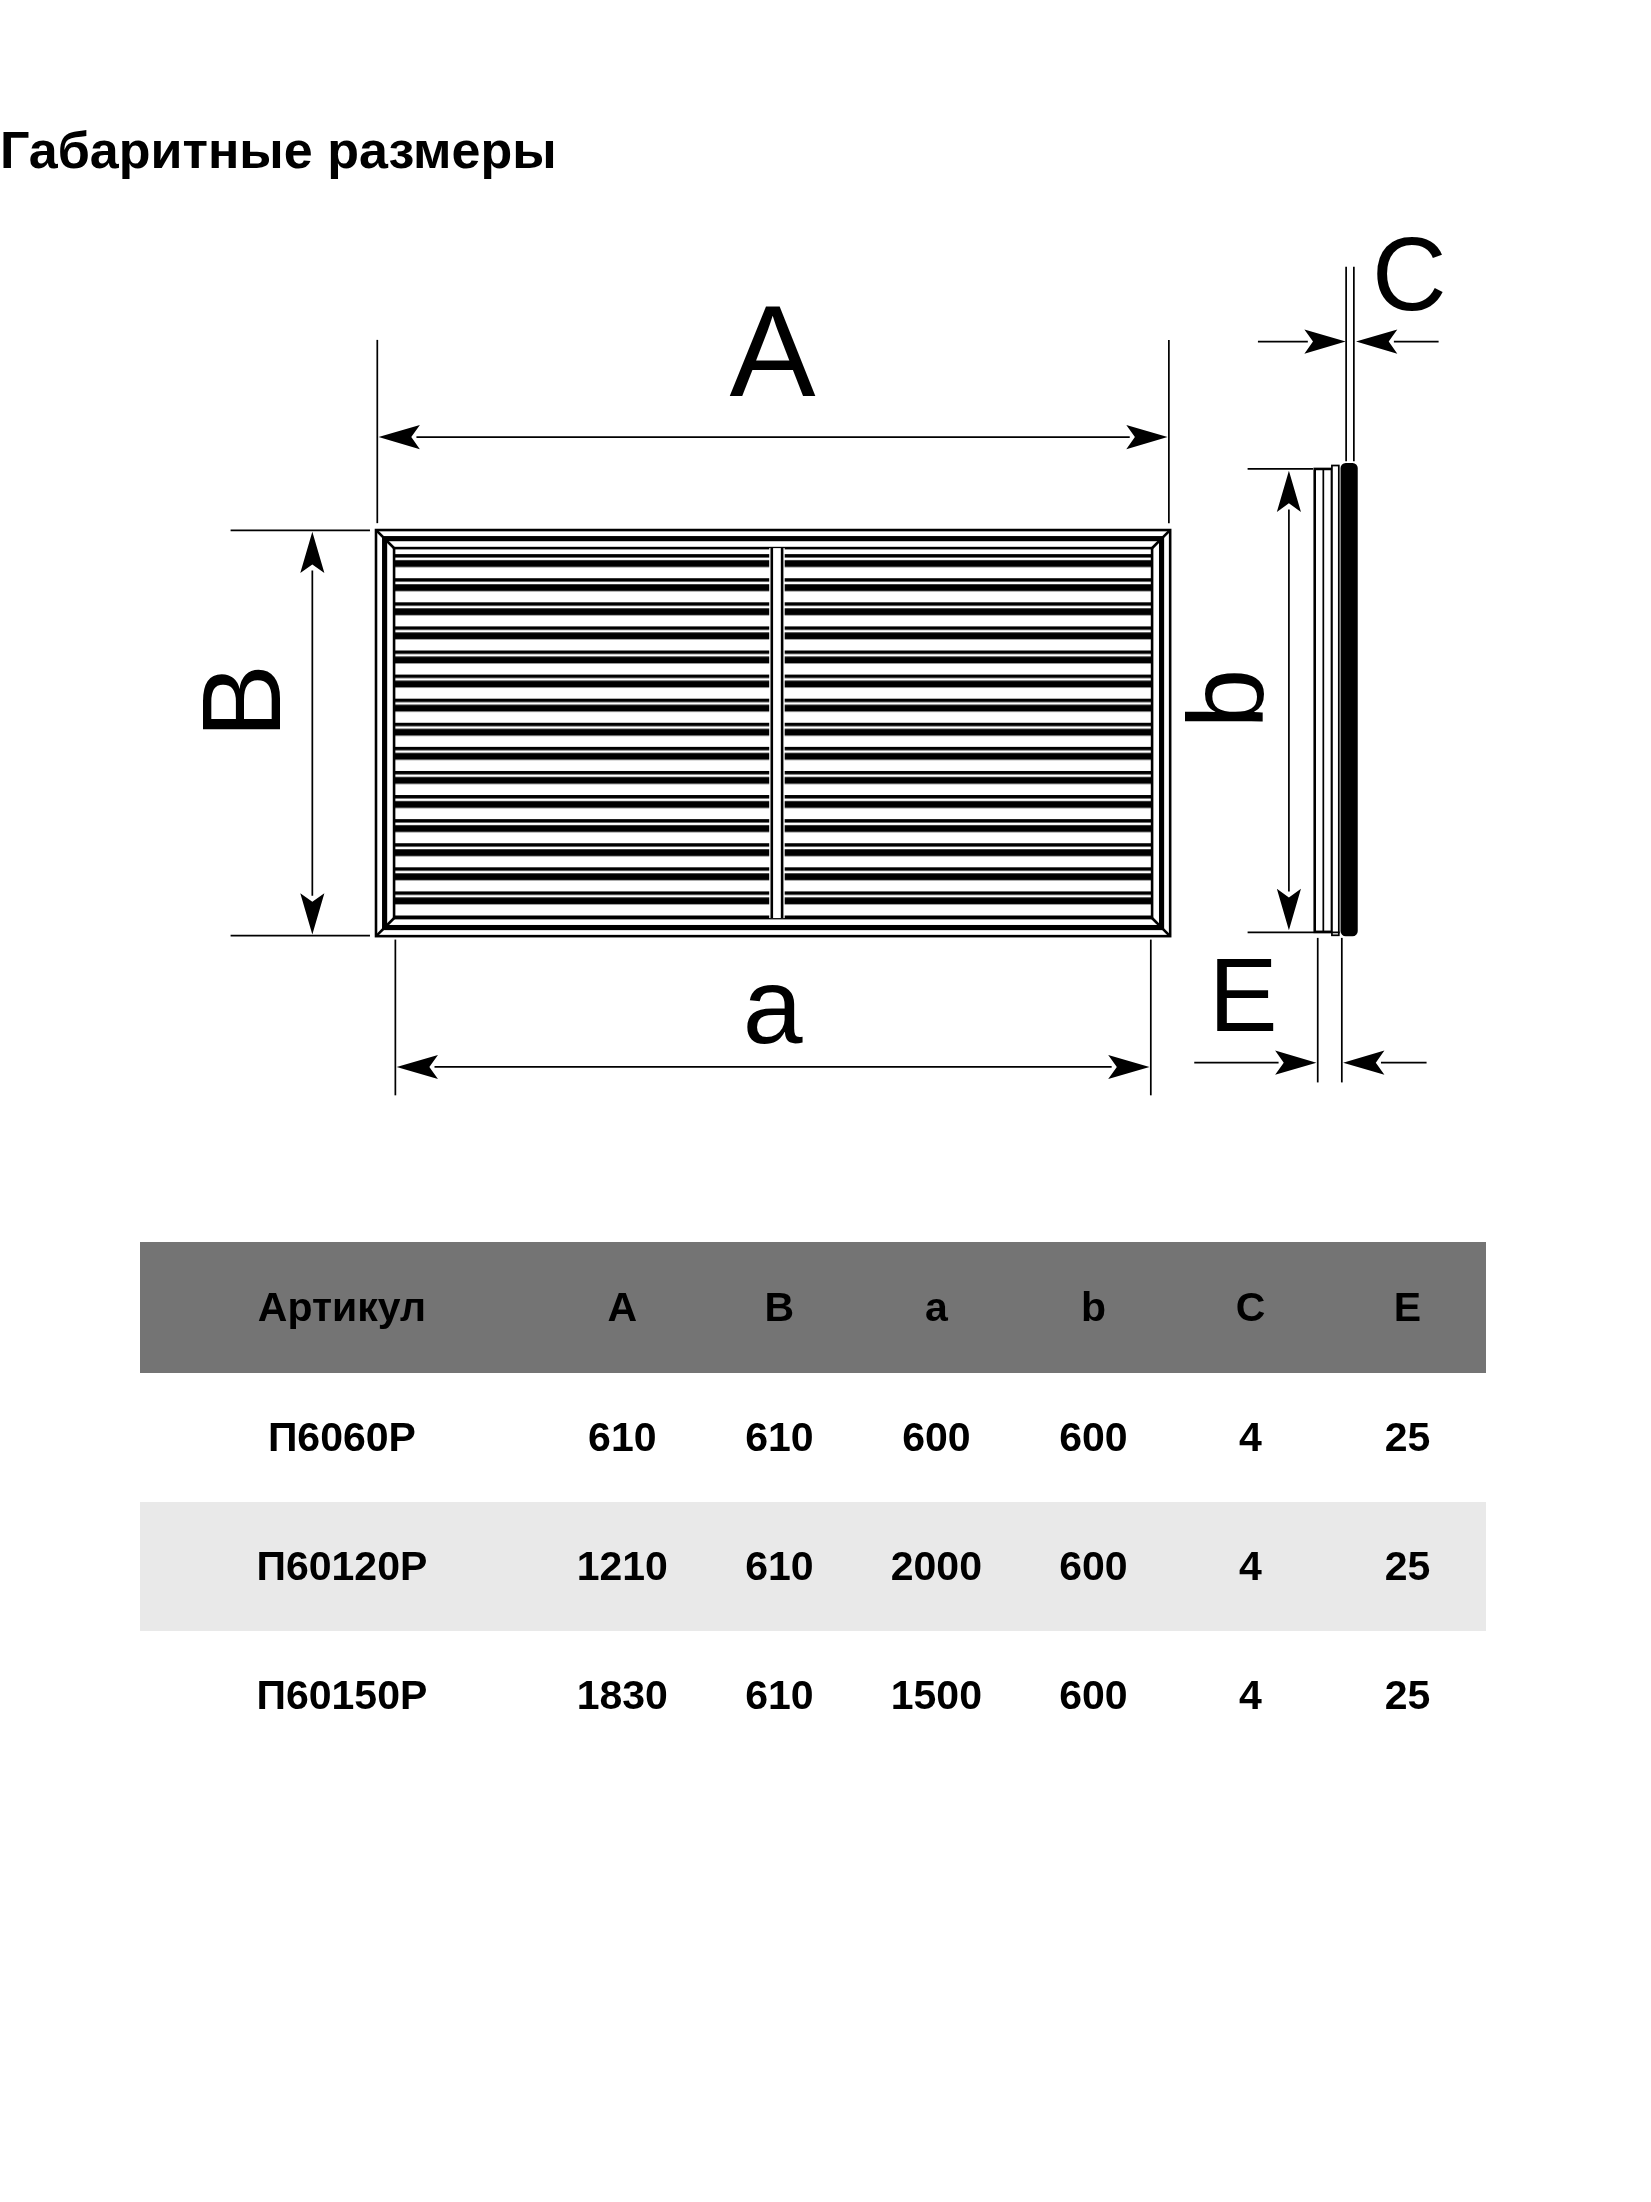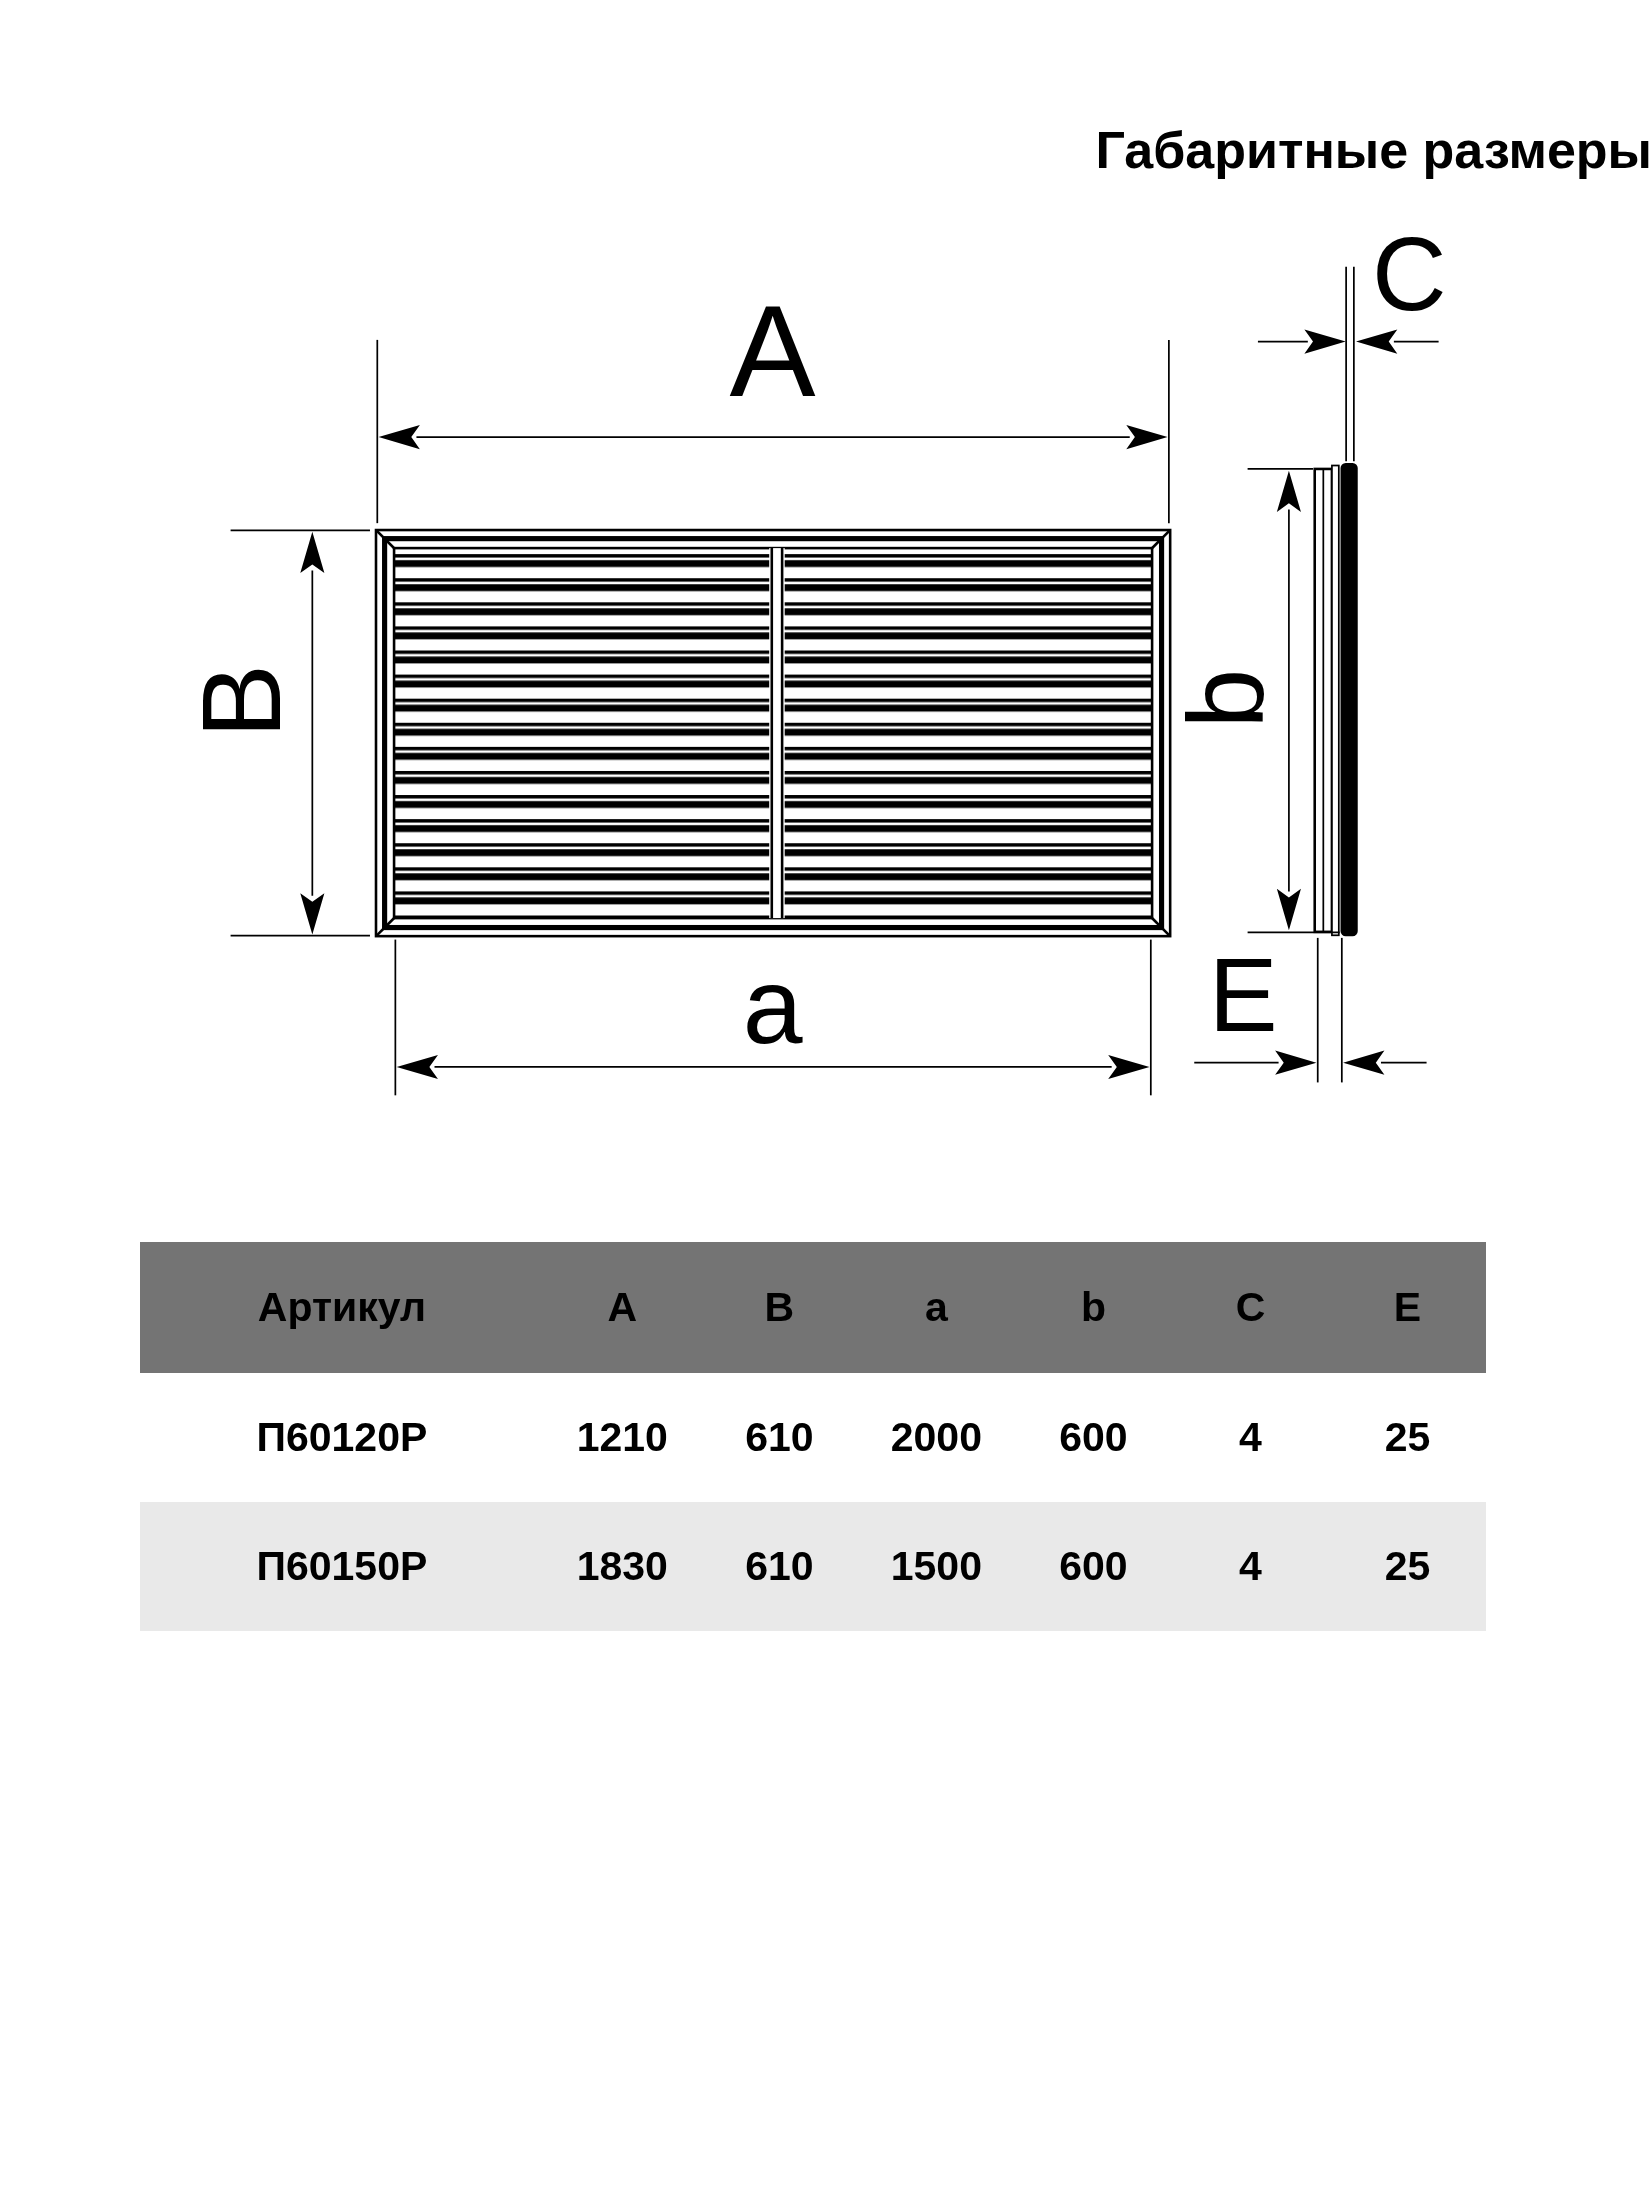--- a/index.html
+++ b/index.html
@@ -1,18 +1,18 @@
 <!DOCTYPE html>
 <html style="font-size:13.8px"><head>
 <meta charset="utf-8">
 <style>
   html,body{margin:0;padding:0;background:#ffffff;}
   body{width:1652px;height:2203px;position:relative;overflow:hidden;
        font-family:"Liberation Sans",sans-serif;color:#000;}
-  .page-title{position:absolute;top:120px;left:0;width:1652px;text-align:right;
+  .page-title{position:absolute;top:120px;left:0;width:1652px;text-align:left;
        font-size:52px;font-weight:700;letter-spacing:0px;}
   svg.drawing{position:absolute;top:0;left:0;}
   svg text{font-family:"Liberation Sans",sans-serif;font-weight:400;fill:#000;}
   table.spec-table{position:absolute;left:140px;top:1242px;width:1346px;
        border-collapse:collapse;table-layout:fixed;font-size:41px;font-weight:700;
        text-align:center;}
   table.spec-table th,table.spec-table td{padding:0;vertical-align:middle;font-weight:700;}
   table.spec-table thead tr{height:131px;background:#747474;}
   table.spec-table tbody tr{height:129px;background:#ffffff;}
   table.spec-table tbody tr:nth-child(even){background:#e9e9e9;}
@@ -125,20 +125,29 @@
       <th>A</th>
       <th>B</th>
       <th>a</th>
       <th>b</th>
       <th>C</th>
       <th>E</th>
     </tr>
   </thead>
   <tbody>
     <tr>
+      <td>П6060Р</td>
+      <td>610</td>
+      <td>610</td>
+      <td>600</td>
+      <td>600</td>
+      <td>4</td>
+      <td>25</td>
+    </tr>
+    <tr>
       <td>П60120Р</td>
       <td>1210</td>
       <td>610</td>
       <td>2000</td>
       <td>600</td>
       <td>4</td>
       <td>25</td>
     </tr>
     <tr>
       <td>П60150Р</td>

